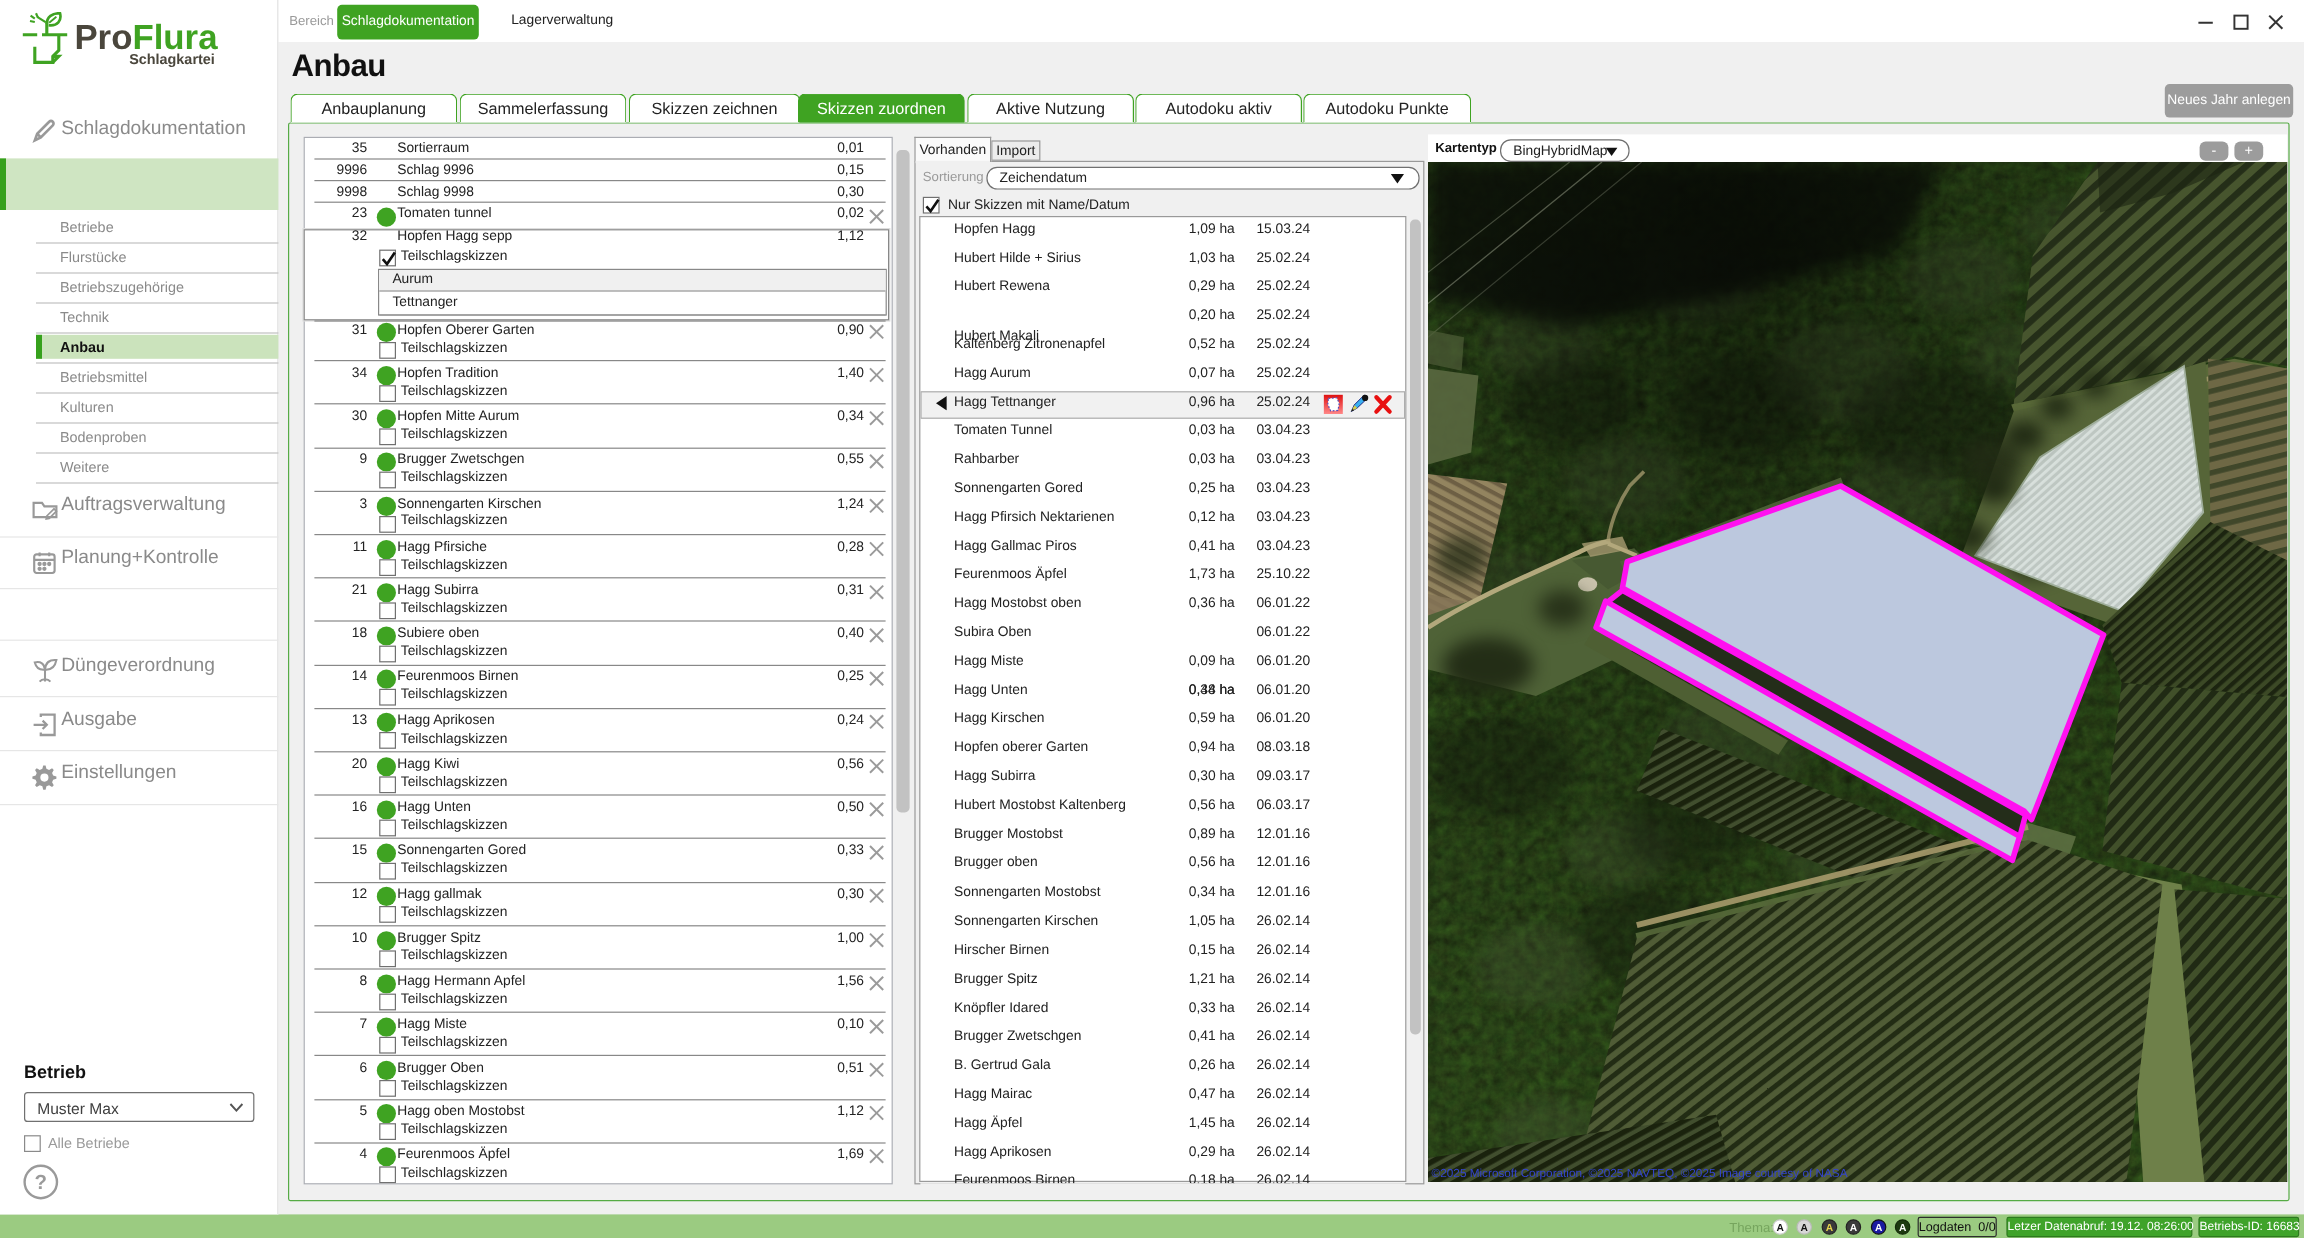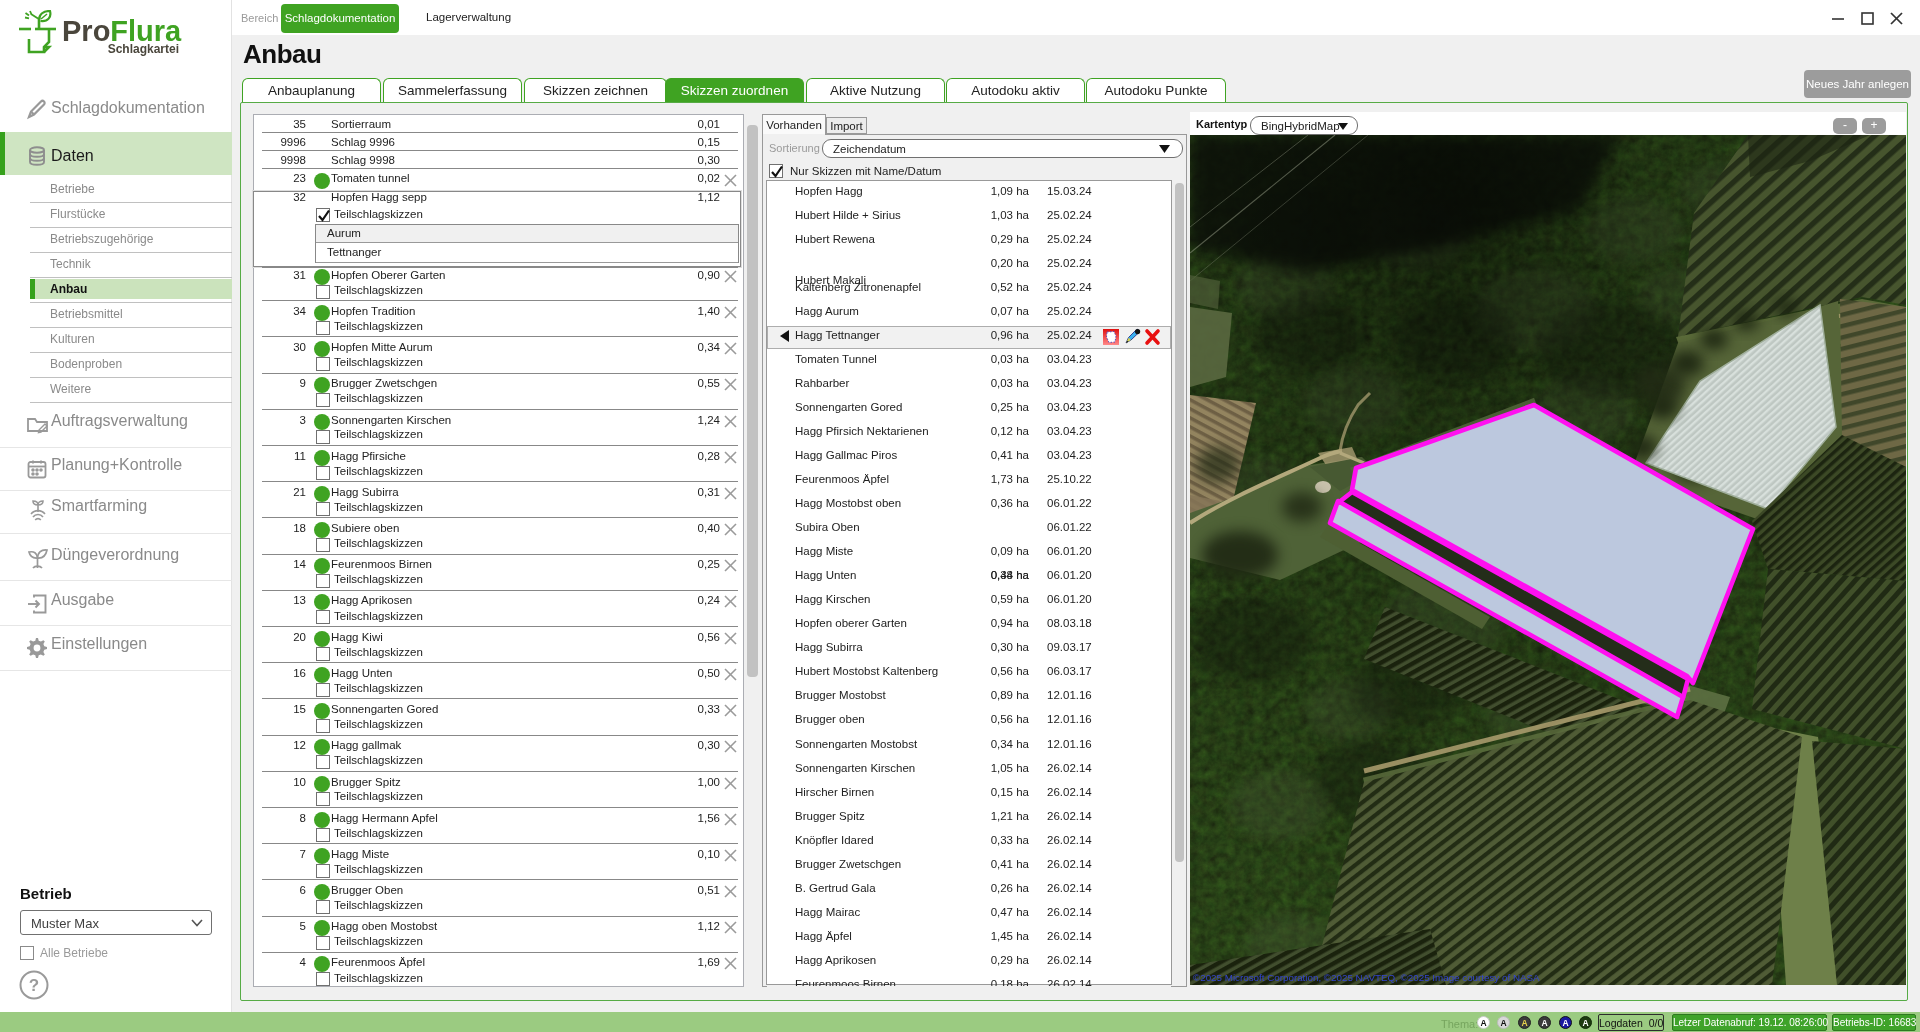--- a/index.html
+++ b/index.html
@@ -73,31 +73,20 @@
           <g fill="none" stroke="#999" stroke-width="2.2">
             <path d="M3 19 L5 13.5 L15 3.5 A2.1 2.1 0 0 1 18 6.5 L8 16.5 Z"></path>
             <line x1="5" y1="13.5" x2="8" y2="16.5"></line>
           </g>
         </svg></span>
       <span class="mi-tx">Schlagdokumentation</span>
     </div>
 <div class="sepline" style="top:133px;"></div>
 <div class="abs" style="left:0;top:132px;width:232px;height:43px;background:#cfe5c2;"></div>
 <div class="abs" style="left:0;top:132px;width:5px;height:43px;background:#36a11c;"></div>
-<div class="menuitem" style="top:144px;color:#1a1a1a;">
-      <span class="mi-ico" style="top:1px;"><svg width="22" height="22" viewBox="0 0 22 22">
-          <g fill="none" stroke="#8e8e8e" stroke-width="1.9">
-            <ellipse cx="11" cy="5" rx="7" ry="2.8"></ellipse>
-            <path d="M4 5 L4 17 C4 18.6 7 19.8 11 19.8 C15 19.8 18 18.6 18 17 L18 5"></path>
-            <path d="M4 9 C4 10.6 7 11.8 11 11.8 C15 11.8 18 10.6 18 9"></path>
-            <path d="M4 13 C4 14.6 7 15.8 11 15.8 C15 15.8 18 14.6 18 13"></path>
-          </g>
-        </svg></span>
-      <span class="mi-tx" style="top:3px;">Daten</span>
-    </div>
 <div class="subitem" style="top:182px;">Betriebe</div>
 <div class="subline" style="top:202px;"></div>
 <div class="subitem" style="top:207px;">Flurstücke</div>
 <div class="subline" style="top:227px;"></div>
 <div class="subitem" style="top:232px;">Betriebszugehörige</div>
 <div class="subline" style="top:252px;"></div>
 <div class="subitem" style="top:257px;">Technik</div>
 <div class="subline" style="top:277px;"></div>
 <div class="abs" style="left:30px;top:279px;width:202px;height:20px;background:#cbe3bc;"></div>
 <div class="abs" style="left:30px;top:279px;width:5px;height:20px;background:#36a11c;"></div>
@@ -128,31 +117,20 @@
             <line x1="7" y1="2.5" x2="7" y2="5.5"></line>
             <line x1="15" y1="2.5" x2="15" y2="5.5"></line>
             <circle cx="7" cy="12" r="0.9" fill="#999"></circle>
             <circle cx="11" cy="12" r="0.9" fill="#999"></circle>
             <circle cx="15" cy="12" r="0.9" fill="#999"></circle>
             <circle cx="7" cy="16" r="0.9" fill="#999"></circle>
             <circle cx="11" cy="16" r="0.9" fill="#999"></circle>
           </g>
         </svg></span>
       <span class="mi-tx" style="top:8px;">Planung+Kontrolle</span>
-    </div>
-<div class="menuitem" style="top:489px;">
-      <span class="mi-ico"><svg width="24" height="24" viewBox="0 0 24 24">
-          <g fill="none" stroke="#999" stroke-width="1.6">
-            <path d="M12 13 L12 6 C9 6 7 4.5 7 2 C10 2 12 3.5 12 6 C12 3.5 14 2 17 2 C17 4.5 15 6 12 6"></path>
-            <path d="M5 15 A9 9 0 0 1 19 15"></path>
-            <path d="M7 18 A6.2 6.2 0 0 1 17 18"></path>
-            <path d="M9.2 21 A3.6 3.6 0 0 1 14.8 21"></path>
-          </g>
-        </svg></span>
-      <span class="mi-tx" style="top:8px;">Smartfarming</span>
     </div>
 <div class="menuitem" style="top:538px;">
       <span class="mi-ico"><svg width="24" height="22" viewBox="0 0 24 22">
           <g fill="none" stroke="#999" stroke-width="1.7">
             <path d="M3 4 C8 3 11 5 11.5 10 C7 10.5 4 8 3 4 Z"></path>
             <path d="M21 2 C15 1.5 12 4 11.5 10 C17 10.5 20 7 21 2 Z"></path>
             <path d="M11.5 10 C11.5 14 11.5 17 11.5 20"></path>
             <path d="M7 20 C9 17.5 14 17.5 16 20"></path>
           </g>
         </svg></span>

